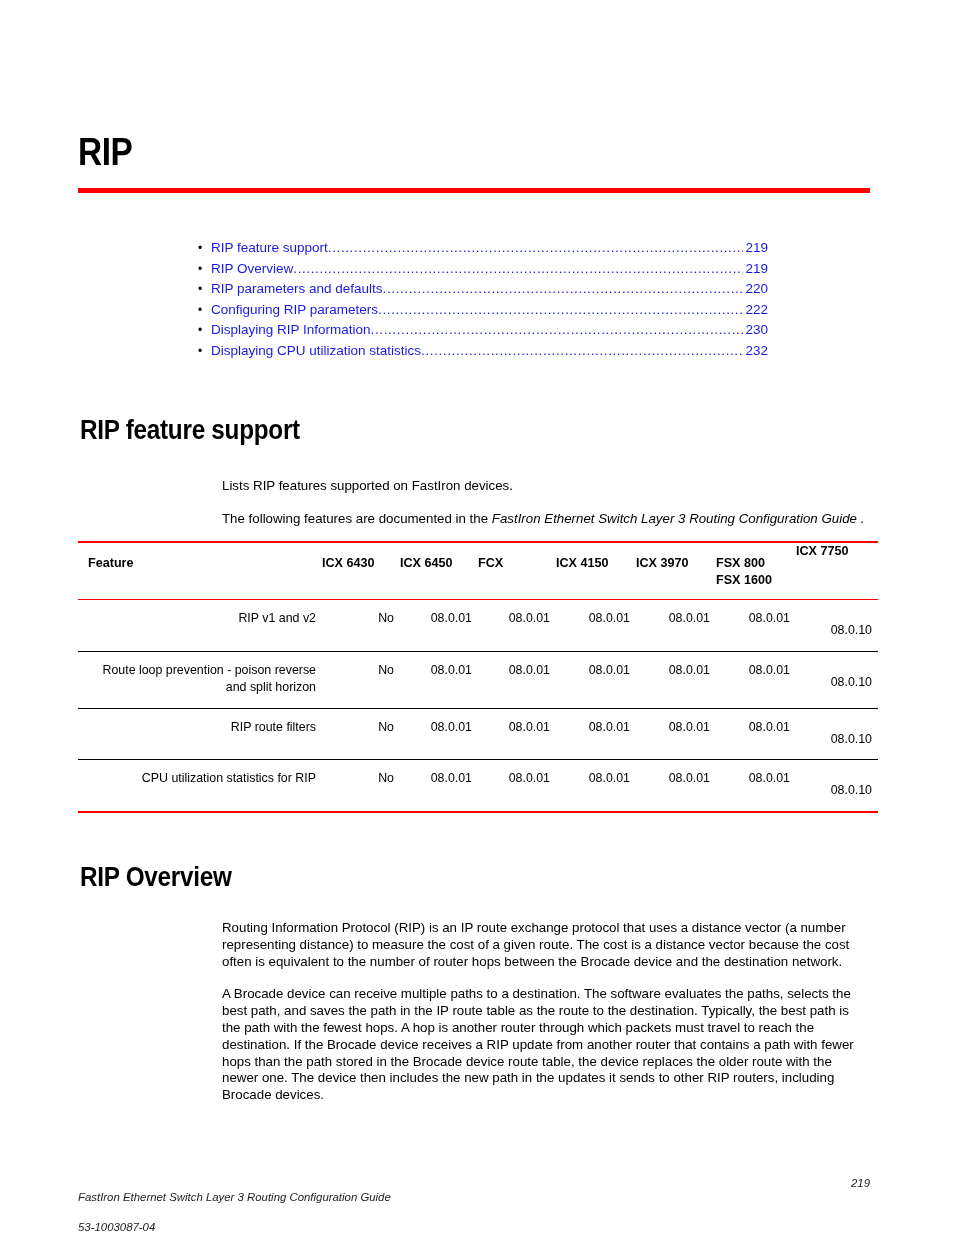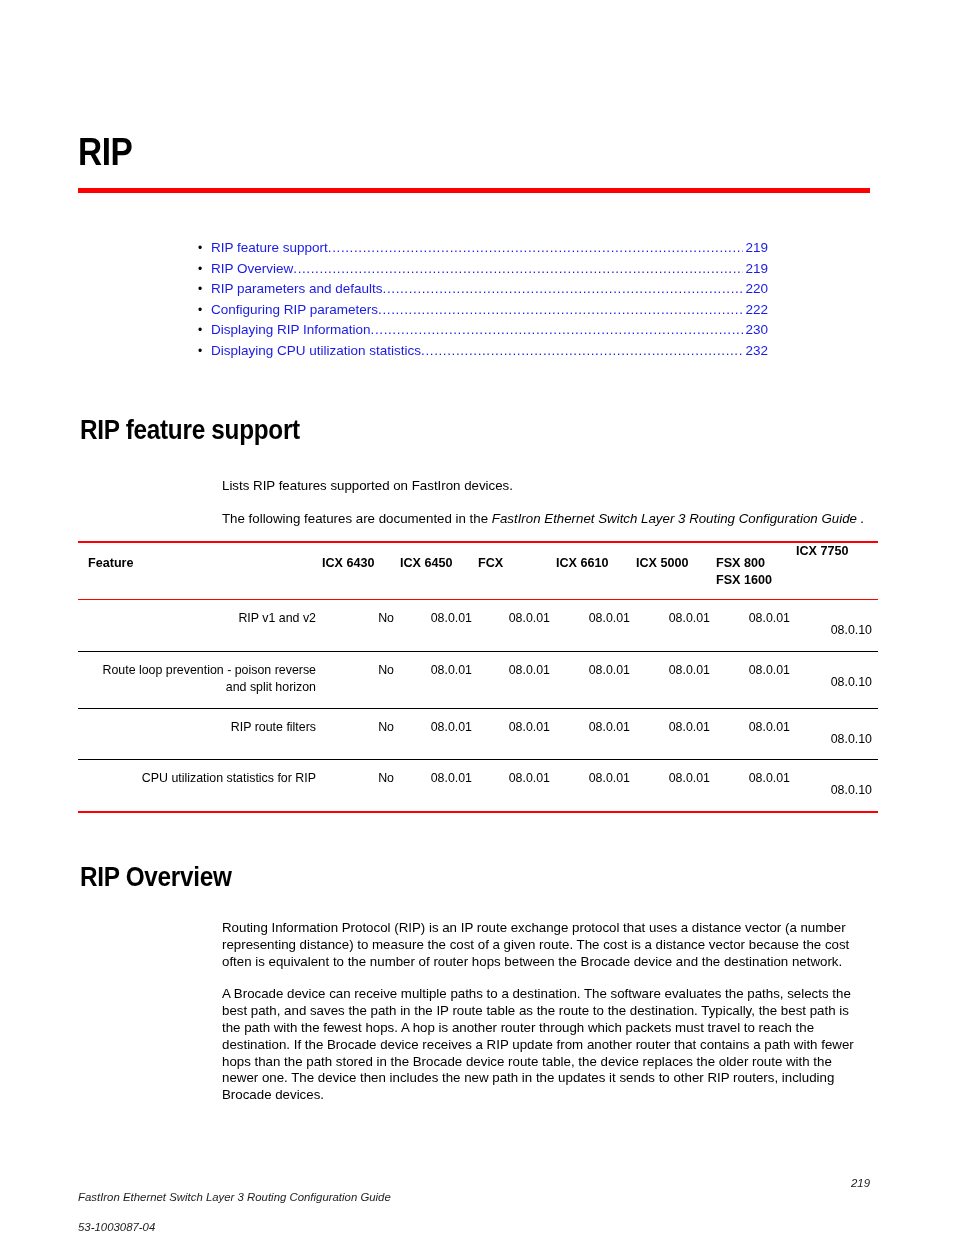--- a/index.html
+++ b/index.html
@@ -284,24 +284,24 @@
           <th>
             <span>ICX 6430</span>
           </th>
           <th>
             <span>ICX 6450</span>
           </th>
           <th>
             <span>FCX</span>
           </th>
           <th>
-            <span>ICX 6610</span>
-          </th>
-          <th>
-            <span>ICX 5000</span>
+            <span>ICX 4150</span>
+          </th>
+          <th>
+            <span>ICX 3970</span>
           </th>
           <th>
             <span>FSX 800</span>
             <span class="hdr-line2">FSX 1600</span>
           </th>
           <th class="col-last">
             <span>ICX 7750</span>
           </th>
         </tr>
       </thead>

